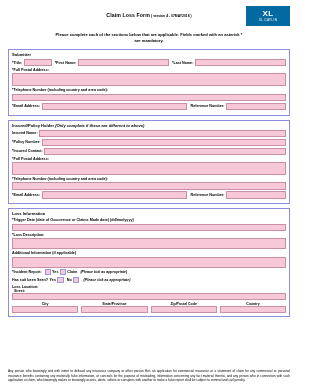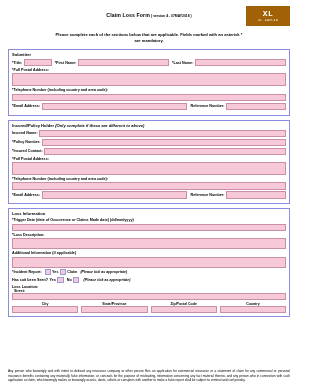--- a/index.html
+++ b/index.html
@@ -40,28 +40,27 @@
     font-weight: bold;
     letter-spacing: 0.1px;
   }
   .form-version {
     font-size: 3.4px;
     font-weight: bold;
   }
   .logo {
     width: 44px;
     height: 20px;
-    background: #a16207;
+    background: #0369a1;
     color: #ffffff;
     display: flex;
     flex-direction: column;
     align-items: center;
     justify-content: center;
     line-height: 1;
-    font-family: Liberation Mono, monospace;
   }
   .logo-mark {
     font-size: 8px;
     font-weight: bold;
     letter-spacing: 0.5px;
   }
   .logo-text {
     font-size: 3.2px;
     letter-spacing: 0.3px;
     margin-top: 1px;

